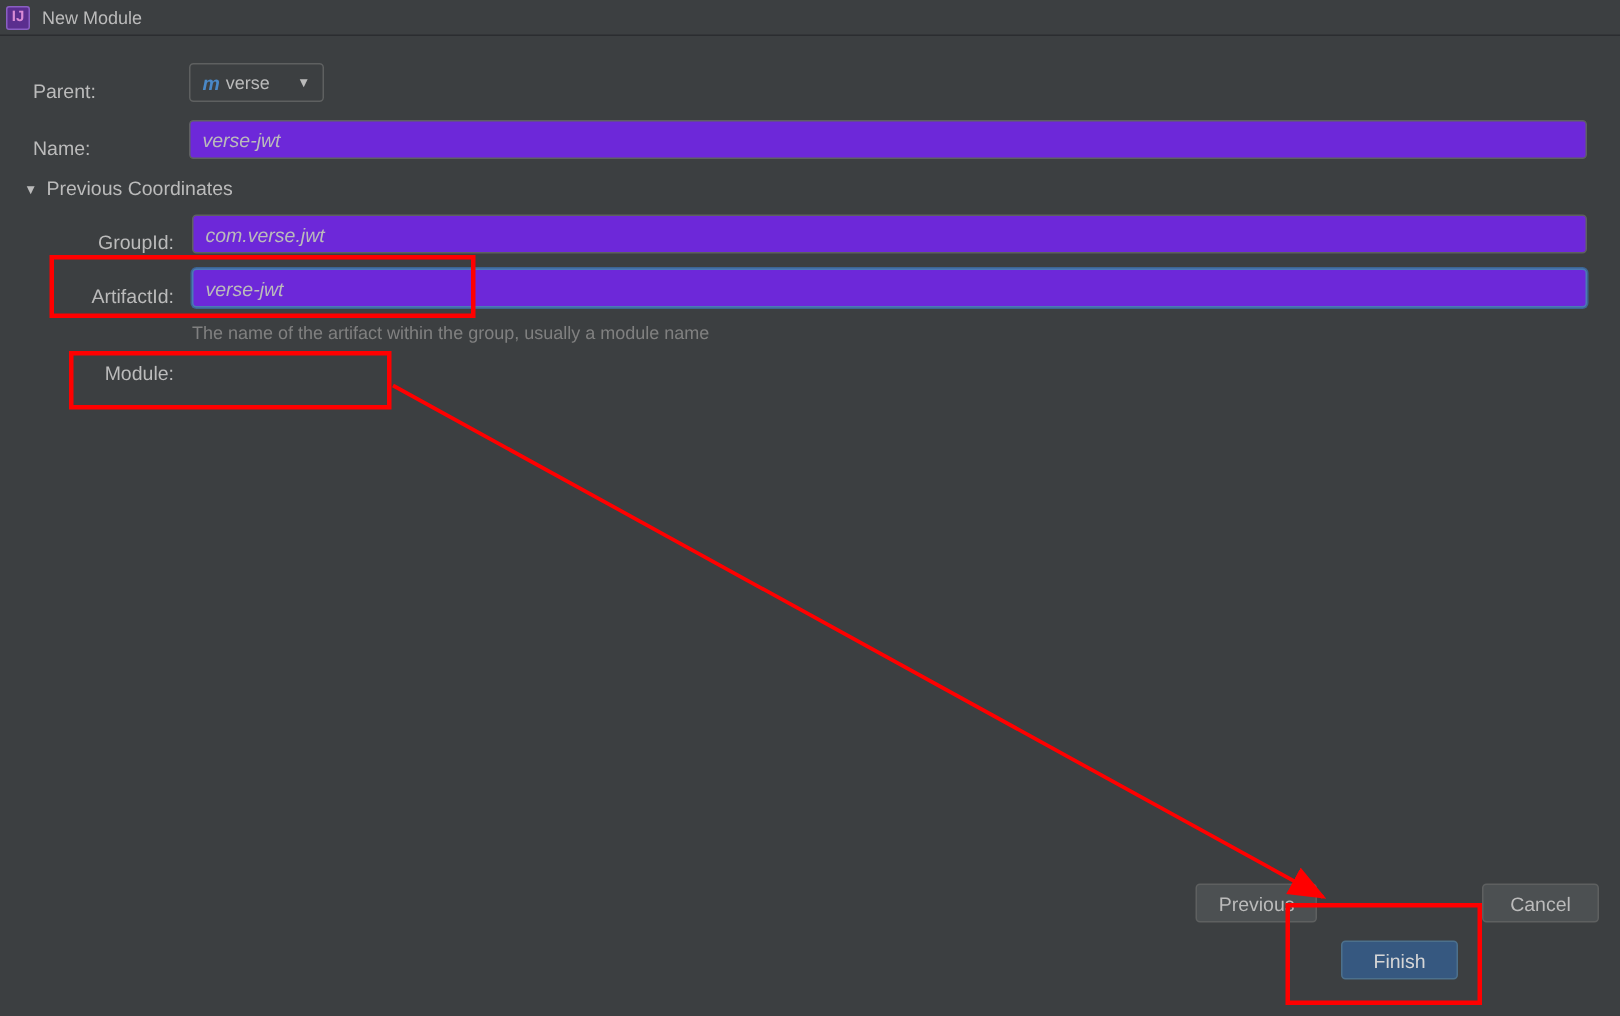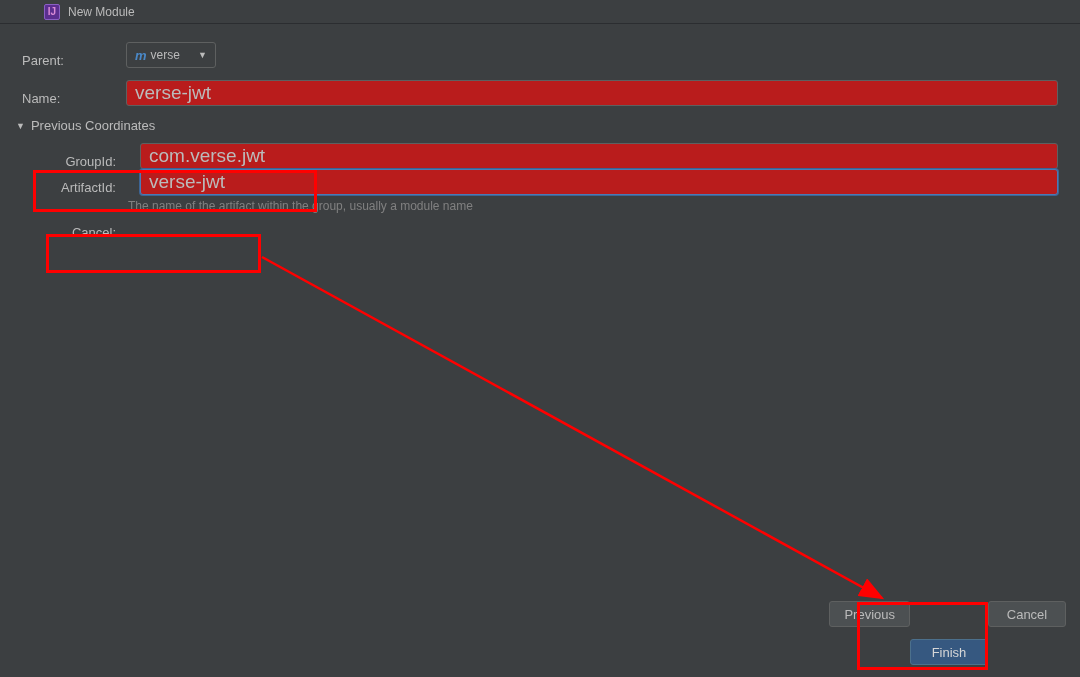--- a/index.html
+++ b/index.html
@@ -21,21 +21,21 @@
     padding-left: 4px;
     border-bottom: 1px solid #2b2d30;
   }
   .titlebar .app-icon {
     width: 16px; height: 16px;
     background: #5b2e8f;
     border: 1px solid #8a5fc3;
     border-radius: 2px;
     margin-right: 8px;
     display:flex;align-items:center;justify-content:center;
-    font-size:10px;font-weight:bold;margin-left:40px;
+    font-size:10px;font-weight:bold;
   }
   .titlebar .title { color: #bbbbbb; font-size: 12px; }
 
   .form-area {
     padding: 18px 22px 0 22px;
   }
   .row { display: flex; align-items: flex-end; margin-bottom: 12px; }
   .label { width: 104px; color: #bbbbbb; }
   .label-sub { width: 100px; color: #bbbbbb; text-align: right; padding-right: 12px; margin-left:6px;}
   .parent-select {
@@ -47,53 +47,54 @@
     padding: 0 8px;
     width: 90px;
     justify-content:space-between;
     cursor:pointer;
   }
   .parent-select .m-icon { color:#4a88c7; font-weight:bold; font-style:italic; margin-right:4px;}
   .parent-select .parent-text { flex:1; color:#bbbbbb; font-size:12px;}
   .parent-select .caret { color:#bbbbbb; font-size:9px;}
   .text-input {
     flex: 1;
-    background: #b91c1c;
+    background: #6d28d9;
     border: 1px solid #5e6060;
     border-radius: 3px;
     height: 26px;
     color: #bbbbbb;
     padding: 0 8px;
-    font-size: 19px;
+    font-size: 13px;
     outline: none;
+    font-style: italic;
   }
   .text-input.focused {
     border: 1px solid #4a7bb5;
     box-shadow: 0 0 0 1px #3c6494;
   }
   .section-header {
     display:flex; align-items:center; color:#bbbbbb;
     margin: 6px 0 10px -6px;
     cursor:pointer;
   }
   .section-header .tri { font-size:9px; margin-right:6px;}
-  .coord-block .row { margin-bottom: 0; gap: 12px; }
+  .coord-block .row { margin-bottom: 10px; }
   .hint {
     color: #808080;
     font-size: 12px;
     margin-left: 106px;
     margin-bottom: 12px;
     margin-top:4px;
   }
   .button-bar {
     position: absolute;
     right: 14px;
-    bottom: 12px;
+    bottom: 24px;
     display: flex;
-    gap: 0;
+    gap: 16px;
   }
   .btn {
     height: 26px;
     min-width: 78px;
     border-radius: 3px;
     border: 1px solid #5e6060;
     background: #4c5052;
     color: #bbbbbb;
     font-size: 13px;
     cursor: pointer;
@@ -150,21 +151,21 @@
       <input class="text-input" value="com.verse.jwt" style="">
     </div>
 
     <div class="row">
       <div class="label-sub">ArtifactId:</div>
       <input class="text-input focused" value="verse-jwt" style="">
     </div>
     <div class="hint">The name of the artifact within the group, usually a module name</div>
 
     <div class="row">
-      <div class="label-sub">Cancel:</div>
+      <div class="label-sub">Module:</div>
     </div>
   </div>
 
 </div>
 
 <div class="button-bar">
   <button class="btn">Previous</button>
   <button class="btn primary">Finish</button>
   <button class="btn">Cancel</button>
 </div>

